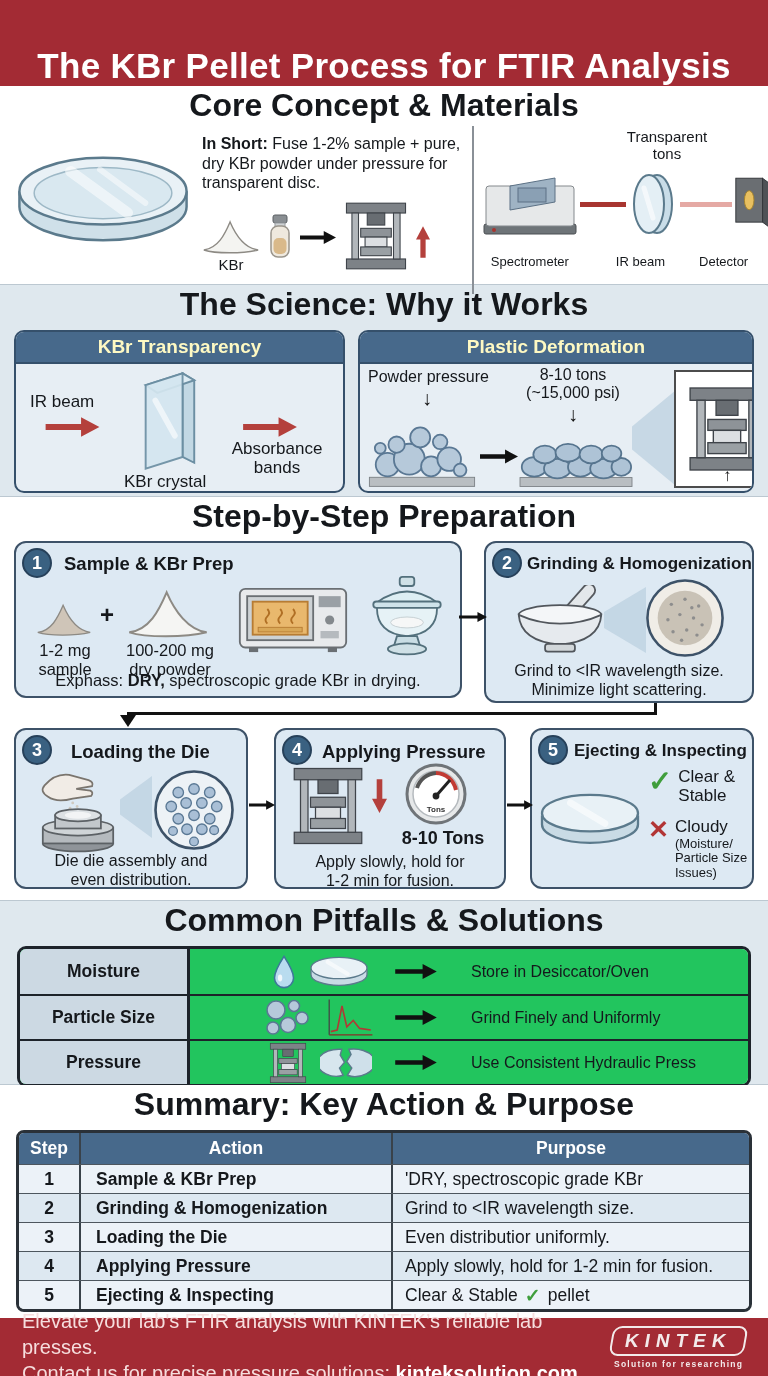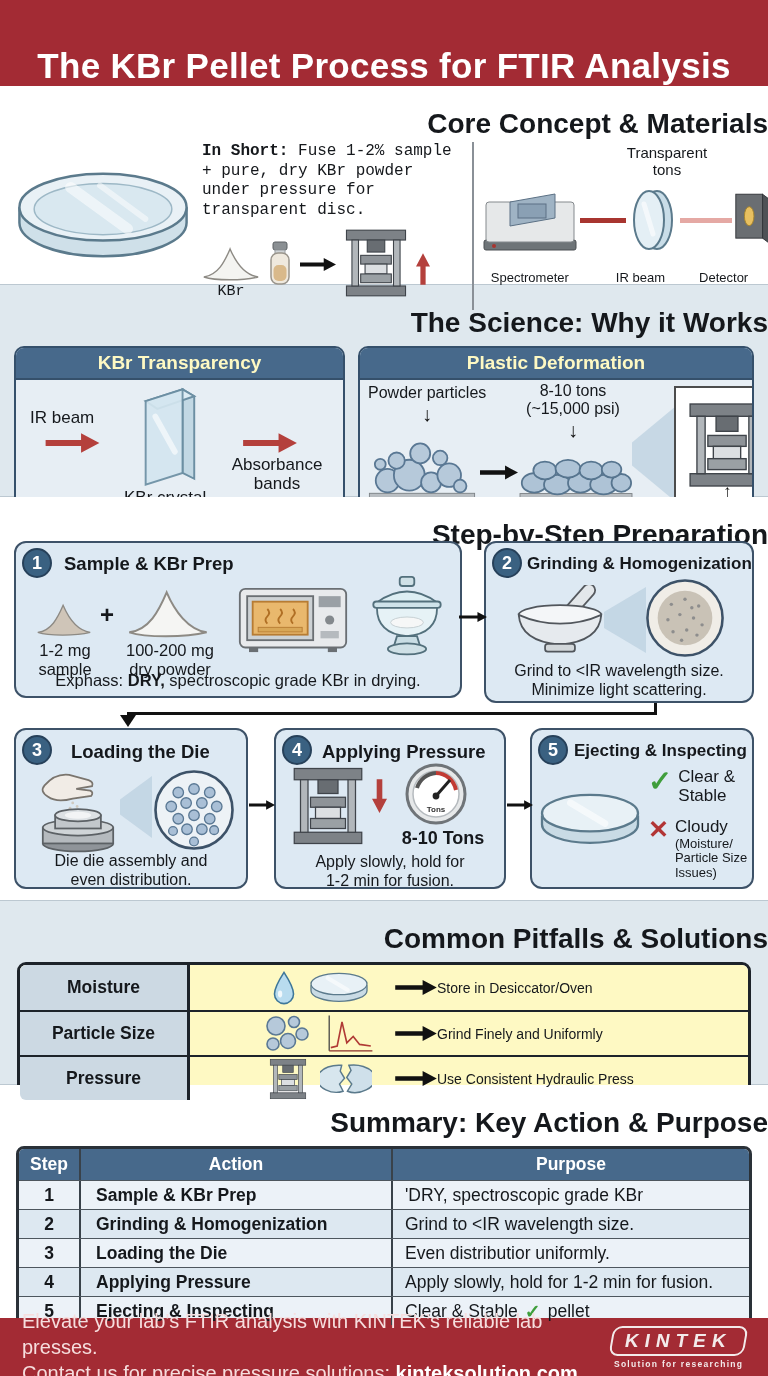--- a/index.html
+++ b/index.html
@@ -1,24 +1,24 @@
 <!DOCTYPE html>
 <html><head>
 <meta charset="utf-8">
 <style>
 *{margin:0;padding:0;box-sizing:border-box;}
 body{width:768px;font-family:"Liberation Sans",sans-serif;color:#15181c;background:#fff;}
 .page{width:768px;height:1376px;position:relative;overflow:hidden;background:#fff;}
 .hdr{height:86px;background:#a32b34;display:flex;align-items:flex-end;justify-content:center;}
 .hdr h1{color:#fff;font-size:35px;font-weight:bold;letter-spacing:.3px;}
-.sec-title{text-align:right;font-size:28px;font-weight:bold;padding-top:22px;}
+.sec-title{text-align:center;font-size:32px;font-weight:bold;padding-top:1px;}
 
 .core{height:198px;}
 .core-body{display:flex;align-items:flex-start;padding:2px 8px 0 8px;}
-.core-mid{width:262px;margin-left:4px;font-family:Liberation Mono, monospace;}
+.core-mid{width:262px;margin-left:4px;margin-top:8px;}
 .core-mid p{font-size:16px;line-height:1.22;}
 .mid-icons{display:flex;align-items:flex-end;gap:7px;margin-top:8px;}
 .kbr-col{display:flex;flex-direction:column;align-items:center;}
 .kbr-col .lbl{font-size:15px;margin-top:1px;}
 .core-right{flex:1;border-left:2px solid #8a9097;margin-left:8px;height:168px;position:relative;}
 .tdisc-lbl{position:absolute;left:148px;top:2px;width:90px;text-align:center;font-size:15px;line-height:1.15;}
 .beam-row{position:absolute;left:6px;top:42px;display:flex;align-items:center;}
 .beam1{width:46px;height:5px;background:#a83530;}
 .beam2{width:52px;height:5px;background:#e5a9a4;}
 .beam-lbls{position:absolute;left:0;top:128px;width:100%;display:flex;font-size:13px;}
@@ -52,26 +52,26 @@
 .note{position:absolute;bottom:6px;width:100%;text-align:center;font-size:16.5px;}
 .tons{position:absolute;font-weight:bold;font-size:18px;text-align:center;}
 .okx{position:absolute;display:flex;align-items:flex-start;gap:6px;}
 .chk{color:#3f9e3c;font-size:29px;font-weight:bold;line-height:.9;}
 .crx{color:#b23535;font-size:25px;font-weight:bold;line-height:.95;}
 .okx .t{font-size:17px;line-height:1.1;}
 .okx .s{font-size:13px;line-height:1.12;}
 
 .pitfalls{height:185px;background:#dfe8ee;border-top:1px solid #bcc8d1;border-bottom:1px solid #bcc8d1;}
 .pit-table{width:734px;margin:7px auto 0;border:3px solid #1d232a;border-radius:9px;overflow:hidden;}
-.pit-row{display:flex;height:45px;background:#fef9c3;border-top:2px solid #1d232a;}
+.pit-row{display:flex;height:45px;background:#22c55e;border-top:2px solid #1d232a;}
 .pit-row:first-child{border-top:none;}
 .pit-label{width:170px;background:#ccd9e3;border-right:3px solid #1d232a;display:flex;align-items:center;justify-content:center;font-weight:bold;font-size:17.5px;}
 .pit-content{flex:1;display:flex;align-items:center;padding-left:55px;}
 .pit-icons{width:150px;display:flex;align-items:center;justify-content:center;gap:12px;}
-.pit-text{font-size:14px;}
+.pit-text{font-size:16px;margin-left:34px;}
 .arr{color:#111;}
 
 .summary{height:233px;background:#fff;}
 .sum-table{width:736px;margin:7px auto 0;border:3px solid #2a3138;border-radius:8px;overflow:hidden;font-size:17.5px;}
 .srow{display:flex;height:29px;align-items:stretch;background:#ecf2f8;border-top:1.5px solid #4d565e;}
 .srow.h{background:#47698b;color:#fff;font-weight:bold;height:31px;border-top:none;}
 .srow.alt{background:#dde8f1;}
 .sc1{width:62px;display:flex;align-items:center;justify-content:center;border-right:2px solid #39424a;font-weight:bold;}
 .sc2{width:312px;display:flex;align-items:center;padding-left:15px;border-right:2px solid #39424a;font-weight:bold;}
 .srow.h .sc2,.srow.h .sc3{justify-content:center;padding-left:0;}
@@ -357,21 +357,21 @@
           <div class="abspos lbl17 ctr" style="left:200px;top:76px;width:122px;line-height:1.1">
             <div>Absorbance</div>
               <div>bands</div>
           </div>
           <div class="abspos lbl17" style="left:108px;top:108px">KBr crystal</div>
         </div>
       </div>
       <div class="panel p2">
         <div class="panel-h">Plastic Deformation</div>
         <div class="p-body">
-          <div class="abspos lbl16" style="left:8px;top:4px">Powder particles</div>
+          <div class="abspos lbl16" style="left:8px;top:4px">Powder pressure</div>
           <div class="abspos dn-arrow" style="left:62px;top:24px">↓</div>
           <svg class="abspos" style="left:6px;top:48px" width="112" height="78">
               <use href="#i-ploose"></use>
             </svg>
           <svg class="abspos" style="left:120px;top:84px;color:#111" width="38" height="17">
               <use href="#i-arrow"></use>
             </svg>
           <div class="abspos lbl16 ctr" style="left:150px;top:2px;width:126px;line-height:1.12">
             <div>8-10 tons</div>
               <div>(~15,000 psi)</div>

